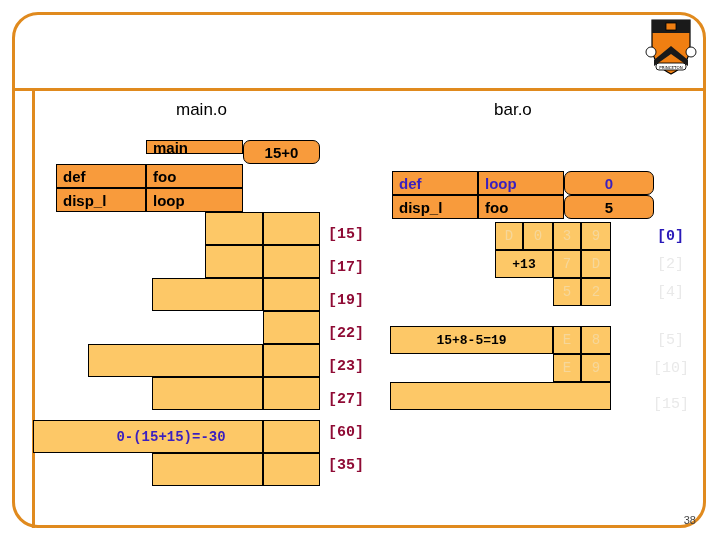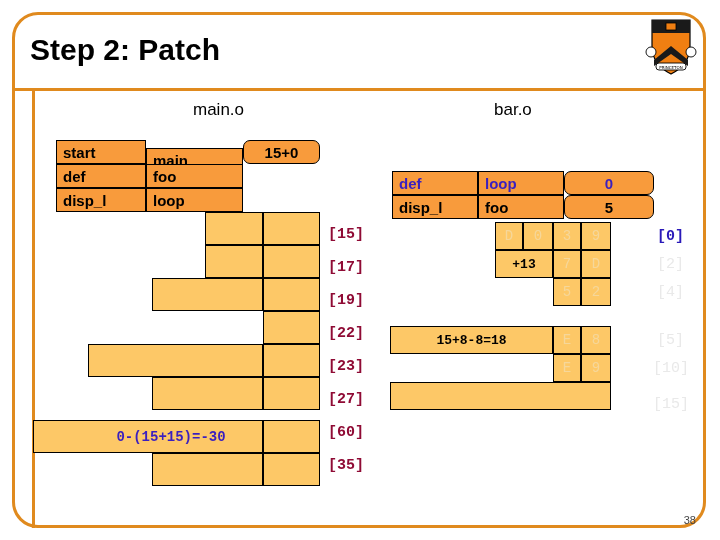--- a/index.html
+++ b/index.html
@@ -52,21 +52,21 @@
     position:absolute;
     right:24px;bottom:14px;
     font-size:11px;color:#444;
   }
   
   .objlabel{
     position:absolute;
     font-size:17px;color:#000;
     white-space:nowrap;
   }
-  #label-main{ left:193px; top:100px;text-align:right; }
+  #label-main{ left:176px; top:100px;text-align:right; }
   #label-bar { left:494px; top:100px; }
 
   
   .cell{
     position:absolute;
     box-sizing:border-box;
     border:1px solid #000;
     background:#fdc867;
     display:flex;
     align-items:center;
@@ -113,39 +113,37 @@
 </style>
 </head>
 <body>
 
 <div id="slide">
 
   <div class="frame-outer"></div>
   <div class="frame-title-rule"></div>
   <div class="frame-inner-v"></div>
 
-  <div class="title">Step 2: Patch</div>
 
   <svg class="logo" viewBox="0 0 54 62">
     <path d="M8 4 H46 V30 C46 44 37 53 27 58 C17 53 8 44 8 30 Z" fill="#f07f12" stroke="#000" stroke-width="1.2"></path>
     <path d="M8 4 H46 V17 H8 Z" fill="#1a1a1a"></path>
     <path d="M27 30 L44 44 L44 50 L27 38 L10 50 L10 44 Z" fill="#1a1a1a"></path>
     <rect x="22" y="7" width="10" height="7" fill="#f07f12" stroke="#000" stroke-width="0.8"></rect>
     <circle cx="7" cy="36" r="5" fill="#fff" stroke="#000" stroke-width="0.9"></circle>
     <circle cx="47" cy="36" r="5" fill="#fff" stroke="#000" stroke-width="0.9"></circle>
     <rect x="12" y="47" width="30" height="7" rx="3" fill="#fff" stroke="#000" stroke-width="0.9"></rect>
     <text x="27" y="52.6" font-size="4" text-anchor="middle" fill="#000" font-family="DejaVu Sans">PRINCETON</text>
   </svg>
 
   <div class="pagenum">38</div>
 
   <div class="objlabel" id="label-main">main.o</div>
 
-  <div class="cell hdr l" style="left:56px;  top:140px; width:90px;  height:24px;">start</div>
-  <div class="cell hdr l" style="left:146px; top:148px; width:97px;  height:24px;">main</div>
+  <div class="cell hdr l" style="left:146px; top:140px; width:97px;  height:14px;">main</div>
   <div class="cell hdr c" style="left:243px; top:140px; width:77px;  height:24px;">15+0</div>
 
   <div class="cell hdr l" style="left:56px;  top:164px; width:90px;  height:24px;">def</div>
   <div class="cell hdr l" style="left:146px; top:164px; width:97px;  height:24px;">foo</div>
 
   <div class="cell hdr l" style="left:56px;  top:188px; width:90px;  height:24px;">disp_l</div>
   <div class="cell hdr l" style="left:146px; top:188px; width:97px;  height:24px;">loop</div>
 
   <div class="cell plain" style="left:205px; top:212px; width:58px; height:33px;"></div>
   <div class="cell plain" style="left:263px; top:212px; width:57px; height:33px;"></div>
@@ -194,21 +192,21 @@
   <div class="cell hex" style="left:553px; top:222px; width:28px; height:28px;">3</div>
   <div class="cell hex" style="left:581px; top:222px; width:30px; height:28px;">9</div>
 
   <div class="cell monoblk" style="left:495px; top:250px; width:58px; height:28px;">+13</div>
   <div class="cell hex" style="left:553px; top:250px; width:28px; height:28px;">7</div>
   <div class="cell hex" style="left:581px; top:250px; width:30px; height:28px;">D</div>
 
   <div class="cell hex" style="left:553px; top:278px; width:28px; height:28px;">5</div>
   <div class="cell hex" style="left:581px; top:278px; width:30px; height:28px;">2</div>
 
-  <div class="cell monoblk" style="left:390px; top:326px; width:163px; height:28px;">15+8-8=18</div>
+  <div class="cell monoblk" style="left:390px; top:326px; width:163px; height:28px;">15+8-5=19</div>
   <div class="cell hex" style="left:553px; top:326px; width:28px;  height:28px;">E</div>
   <div class="cell hex" style="left:581px; top:326px; width:30px;  height:28px;">8</div>
 
   <div class="cell hex" style="left:553px; top:354px; width:28px;  height:28px;">E</div>
   <div class="cell hex" style="left:581px; top:354px; width:30px;  height:28px;">9</div>
 
   <div class="cell plain" style="left:390px; top:382px; width:221px; height:28px;"></div>
 
   <div class="off right hi" style="left:657px; top:228px;">[0]</div>
   <div class="off right" style="left:657px; top:256px;">[2]</div>

